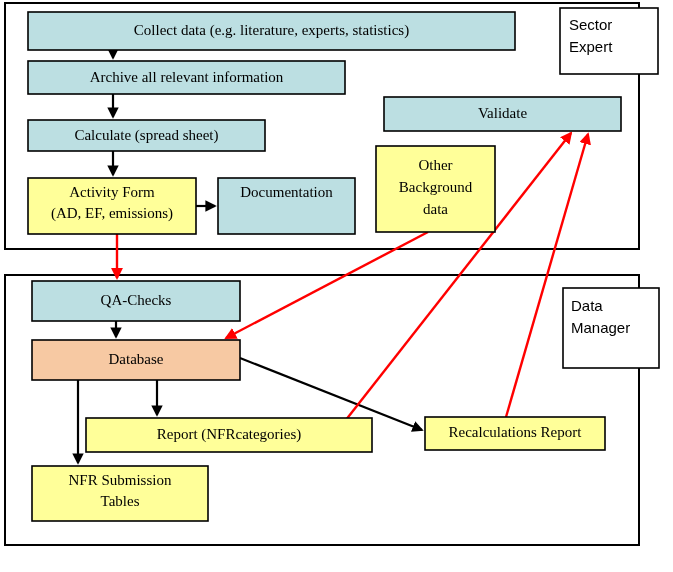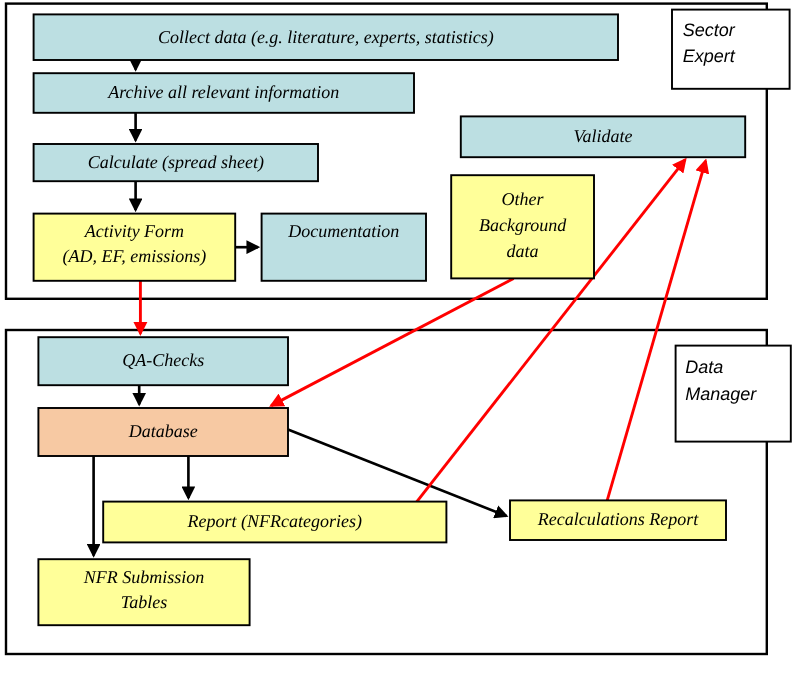--- a/index.html
+++ b/index.html
@@ -10,21 +10,20 @@
   body {
     width: 673px;
     height: 572px;
     overflow: hidden;
     font-family: "Liberation Serif", serif;
   }
   #diagram-root {
     position: relative;
     width: 673px;
     height: 572px;
-    font-style: italic;
   }
   svg#flowchart {
     display: block;
     width: 673px;
     height: 572px;
   }
   .node-label {
     font-family: "Liberation Serif", serif;
     font-size: 15px;
     fill: #000000;

